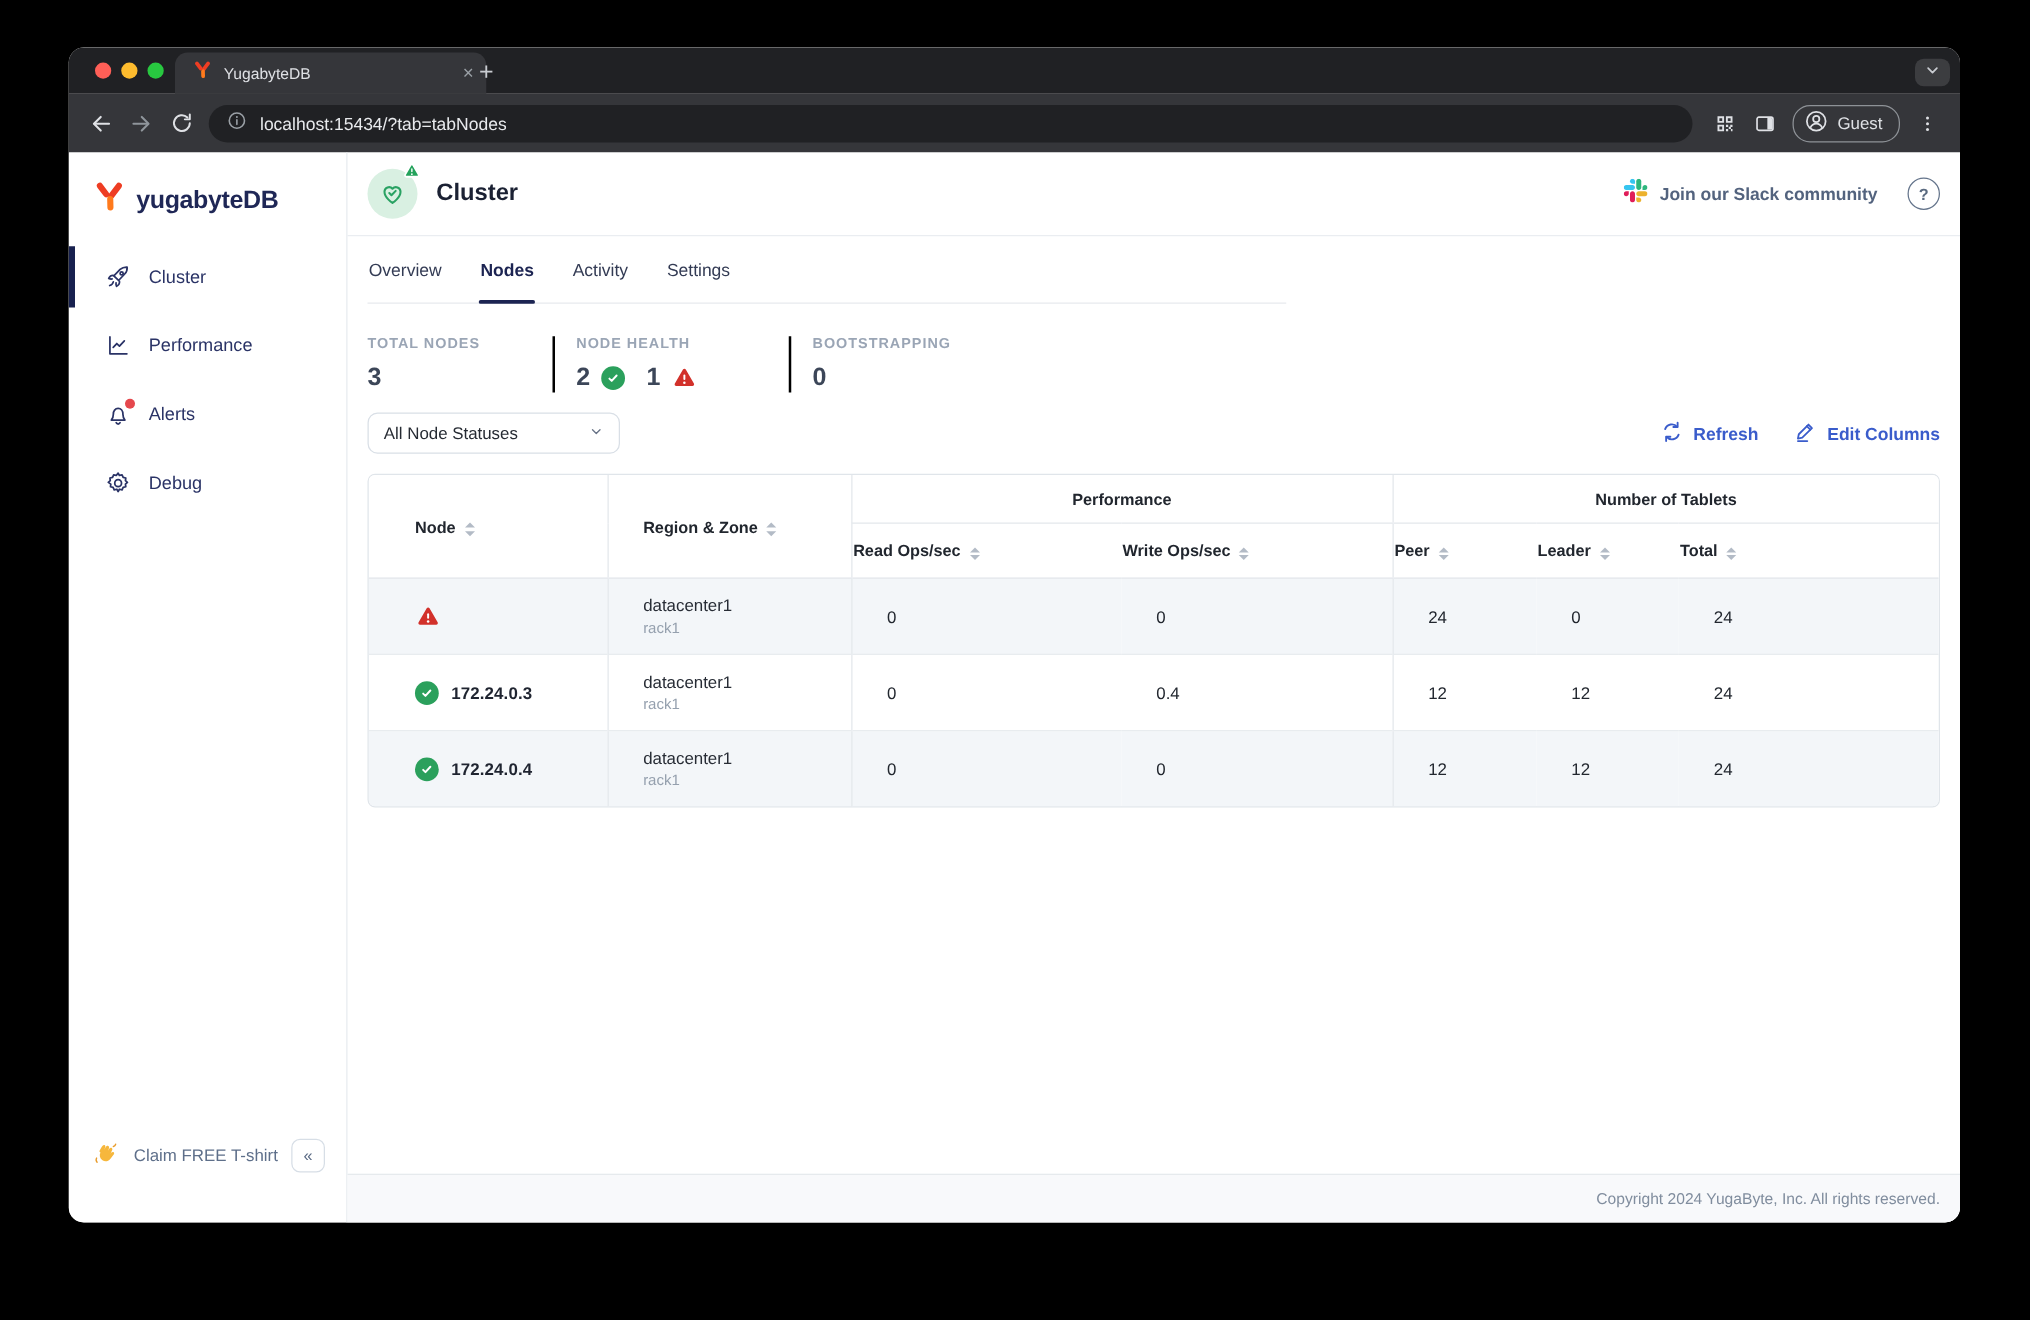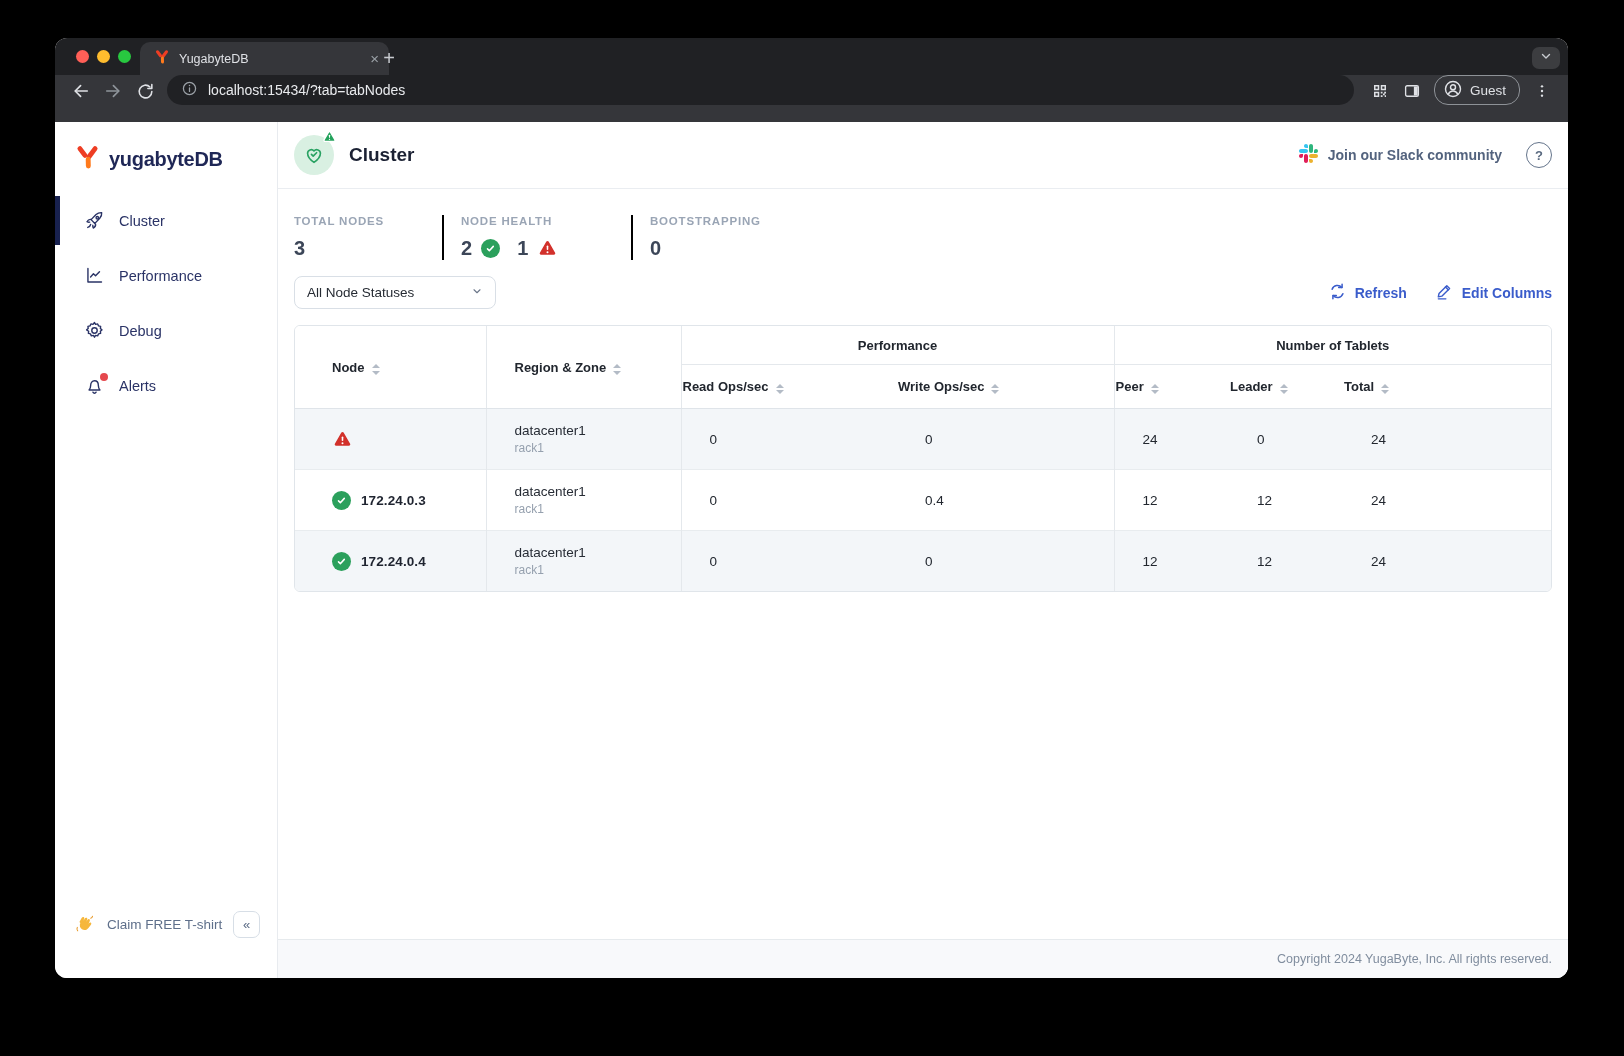--- a/index.html
+++ b/index.html
@@ -14,21 +14,21 @@
   .light{width:13px;height:13px;border-radius:50%;}
   .l-red{background:#FF5F57;}.l-yel{background:#FEBC2E;}.l-grn{background:#28C840;}
   .btab{position:absolute;left:85px;bottom:0;width:225px;height:33px;background:#35363A;
         border-radius:10px 10px 0 0;display:flex;align-items:center;padding:0 10px 0 14px;gap:9px;}
   .btab .ttl{flex:1;font-size:12.5px;color:#DFE1E5;white-space:nowrap;overflow:hidden;}
   .tabclose{color:#9AA0A6;font-size:15px;line-height:1;cursor:default;}
   .newtab{position:absolute;left:320px;bottom:3px;width:28px;height:28px;border-radius:50%;
           color:#C9CCD1;font-size:20px;font-weight:400;display:flex;align-items:center;justify-content:center;}
   .tabsearch{position:absolute;right:8px;top:9px;width:28px;height:22px;border-radius:7px;background:#3C3D40;
           display:flex;align-items:center;justify-content:center;}
-  .toolbar{height:47px;background:#35363A;display:flex;padding:0 10px;flex:none;}
+  .toolbar{height:47px;background:#35363A;display:flex;align-items:center;padding:0 10px;flex:none;}
   .navbtn{width:32px;height:32px;display:flex;align-items:center;justify-content:center;flex:none;}
   .urlbar{flex:1;height:30px;background:#202124;border-radius:15px;margin:0 10px 0 6px;
           display:flex;align-items:center;padding:0 14px;gap:10px;min-width:0;}
   .urltext{font-size:14px;color:#E8EAED;white-space:nowrap;overflow:hidden;}
   .guest{height:28px;border:1px solid #8E9297;border-radius:14px;display:flex;align-items:center;
          gap:7px;padding:0 13px 0 8px;color:#DFE1E5;font-size:13.5px;margin:0 6px;}
 
   
   .app{flex:1;display:flex;min-height:0;background:#fff;}
   .sidebar{width:222px;flex:none;border-right:1px solid #E8EBEF;display:flex;flex-direction:column;}
@@ -232,36 +232,36 @@
           <span class="iconwrap">
             <svg width="21" height="21" viewBox="0 0 24 24" fill="none" stroke="currentColor" stroke-width="1.6" stroke-linecap="round" stroke-linejoin="round">
                   <path d="M4.5 4v15.5H20"></path>
                   <path d="M7.5 13.6l3.3-3.5 2.4 2.3 4.5-4.7"></path>
                 </svg>
           </span>
           <span>Performance</span>
         </div>
         <div class="navitem">
           <span class="iconwrap">
+            <svg width="21" height="21" viewBox="0 0 24 24" fill="none" stroke="currentColor" stroke-width="1.6" stroke-linecap="round" stroke-linejoin="round">
+                  <path d="M5.8 17.2h12.4c-1-1.2-1.8-2.3-1.8-5.2 0-3.1-1.7-5.4-4.4-5.4s-4.4 2.3-4.4 5.4c0 2.9-.8 4-1.8 5.2z"></path>
+                  <path d="M10.2 19.6c.4.8 1 1.2 1.8 1.2s1.4-.4 1.8-1.2"></path>
+                </svg>
+            <span class="alertdot"></span>
+          </span>
+          <span>Alerts</span>
+        </div>
+        <div class="navitem">
+          <span class="iconwrap">
             <svg width="21" height="21" viewBox="0 0 24 24" fill="none" stroke="currentColor" stroke-width="1.6" stroke-linejoin="round">
                   <circle cx="12" cy="12" r="3.1"></circle>
                   <path d="M12 2.9l1.2 2.1 2.4-.5 1 2.2 2.4.6-.3 2.4 1.8 1.6-1.8 1.6.3 2.4-2.4.6-1 2.2-2.4-.5-1.2 2.1-1.2-2.1-2.4.5-1-2.2-2.4-.6.3-2.4L3 11.3l1.8-1.6-.3-2.4 2.4-.6 1-2.2 2.4.5z"></path>
                 </svg>
           </span>
           <span>Debug</span>
-        </div>
-        <div class="navitem">
-          <span class="iconwrap">
-            <svg width="21" height="21" viewBox="0 0 24 24" fill="none" stroke="currentColor" stroke-width="1.6" stroke-linecap="round" stroke-linejoin="round">
-                  <path d="M5.8 17.2h12.4c-1-1.2-1.8-2.3-1.8-5.2 0-3.1-1.7-5.4-4.4-5.4s-4.4 2.3-4.4 5.4c0 2.9-.8 4-1.8 5.2z"></path>
-                  <path d="M10.2 19.6c.4.8 1 1.2 1.8 1.2s1.4-.4 1.8-1.2"></path>
-                </svg>
-            <span class="alertdot"></span>
-          </span>
-          <span>Alerts</span>
         </div>
       </nav>
 
       <div class="claim">
         <span>
           <svg width="22" height="22" viewBox="0 0 24 24">
                 <path fill="#F6B73C" d="M7 11c2-4 3-6 4.5-5.5S12 8 11.5 9.5l1-2c.6-1.2 1.6-1.6 2.4-1.2.8.4.9 1.4.4 2.5l-.8 1.7 1.2-1.8c.6-.9 1.5-1.2 2.2-.7.7.5.7 1.4.2 2.3L16.8 13l.8-.9c.6-.7 1.4-.8 2-.3.6.5.5 1.3 0 2l-3 3.8c-1.8 2.2-4.6 2.7-6.8 1.2-2.3-1.5-3-4.3-1.8-6.8z"></path>
                 <path stroke="#E89B2B" stroke-width="1.2" fill="none" stroke-linecap="round" d="M4.7 16.8c-.7 1.3-.5 2.7.4 3.7M19.3 6.8c.9-.2 1.7-.9 2-2"></path>
               </svg>
         </span>
@@ -302,20 +302,26 @@
                     <path d="M77.6 97c7.1 0 12.9 5.8 12.9 12.9s-5.8 12.9-12.9 12.9-12.9-5.8-12.9-12.9V97h12.9z" fill="#ECB22E"></path>
                     <path d="M77.6 90.5c-7.1 0-12.9-5.8-12.9-12.9s5.8-12.9 12.9-12.9h32.3c7.1 0 12.9 5.8 12.9 12.9s-5.8 12.9-12.9 12.9H77.6z" fill="#ECB22E"></path>
                   </svg>
             </span>
             <span class="slacklabel">Join our Slack community</span>
           </span>
           <span class="helpbtn">?</span>
         </span>
       </div>
 
+      <div class="tabsrow">
+        <span class="apptab">Overview</span>
+        <span class="apptab active">Nodes</span>
+        <span class="apptab">Activity</span>
+        <span class="apptab">Settings</span>
+      </div>
 
       <div class="stats">
         <div class="stat stat-a">
           <div class="statlabel">TOTAL NODES</div>
           <div class="statvalrow">
                 <span class="statval">3</span>
               </div>
         </div>
         <div class="stat stat-b">
           <div class="statlabel">NODE HEALTH</div>

